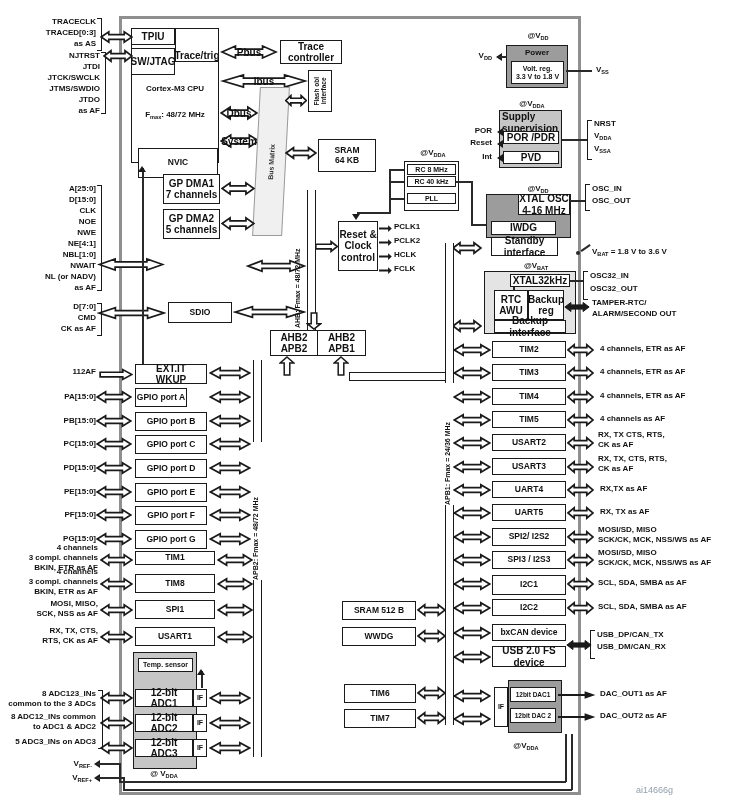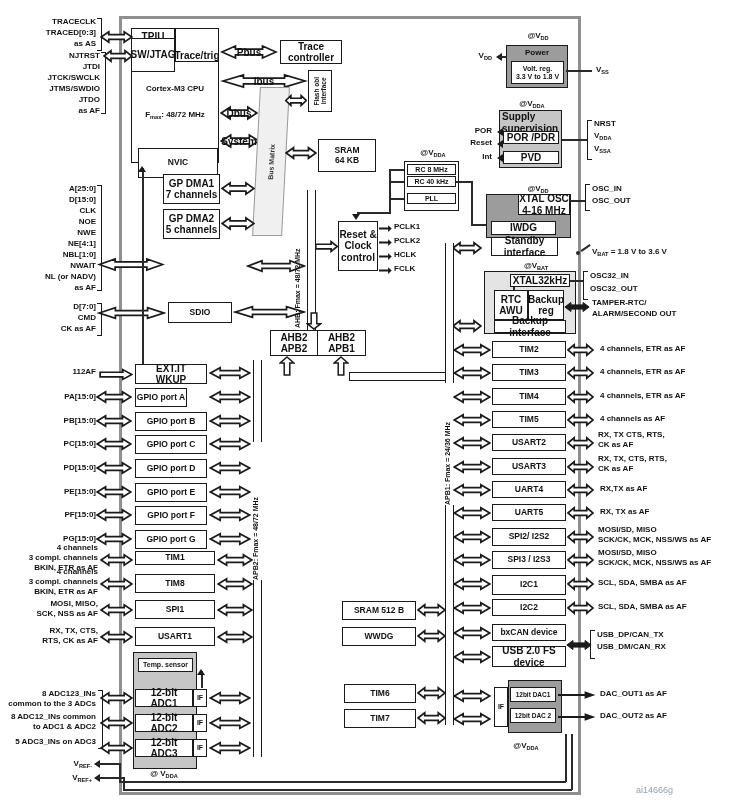--- a/index.html
+++ b/index.html
@@ -43,21 +43,21 @@
       </symbol>
 </defs>
 </svg>
 
 <div id="cv">
 
 <div style="position:absolute;left:119px;top:16px;width:456px;height:773px;border:3px solid #8f8f8f"></div>
 
 <div class="b" style="left:131px;top:28px;width:88px;height:135px"></div>
 <div class="b f75" style="left:131px;top:28px;width:44px;height:17px">TPIU</div>
-<div class="b f75" style="left:131px;top:38px;width:44px;height:34px">SW/JTAG</div>
+<div class="b f75" style="left:131px;top:48px;width:44px;height:27px">SW/JTAG</div>
 <div class="b f75" style="left:175px;top:28px;width:44px;height:34px;align-items:flex-end">Trace/trig</div>
 <div class="t tc" style="left:133px;top:84px;width:84px">Cortex-M3 CPU</div>
 <div class="t tc" style="left:133px;top:110px;width:84px"><span>F</span><span class="sub">max</span><span>: 48/72 MHz</span></div>
 <div class="b" style="left:138px;top:148px;width:80px;height:30px">NVIC</div>
 
 <div class="t tr" style="left:14px;top:17px;width:82px">TRACECLK</div>
 <div class="t tr" style="left:14px;top:28px;width:82px">TRACED[0:3]</div>
 <div class="t tr" style="left:14px;top:39px;width:82px">as AS</div>
 <div class="brr" style="left:97px;top:18px;width:4px;height:31px"></div>
 <svg class="a" style="left:100px;top:30px;width:33px;height:14px">

